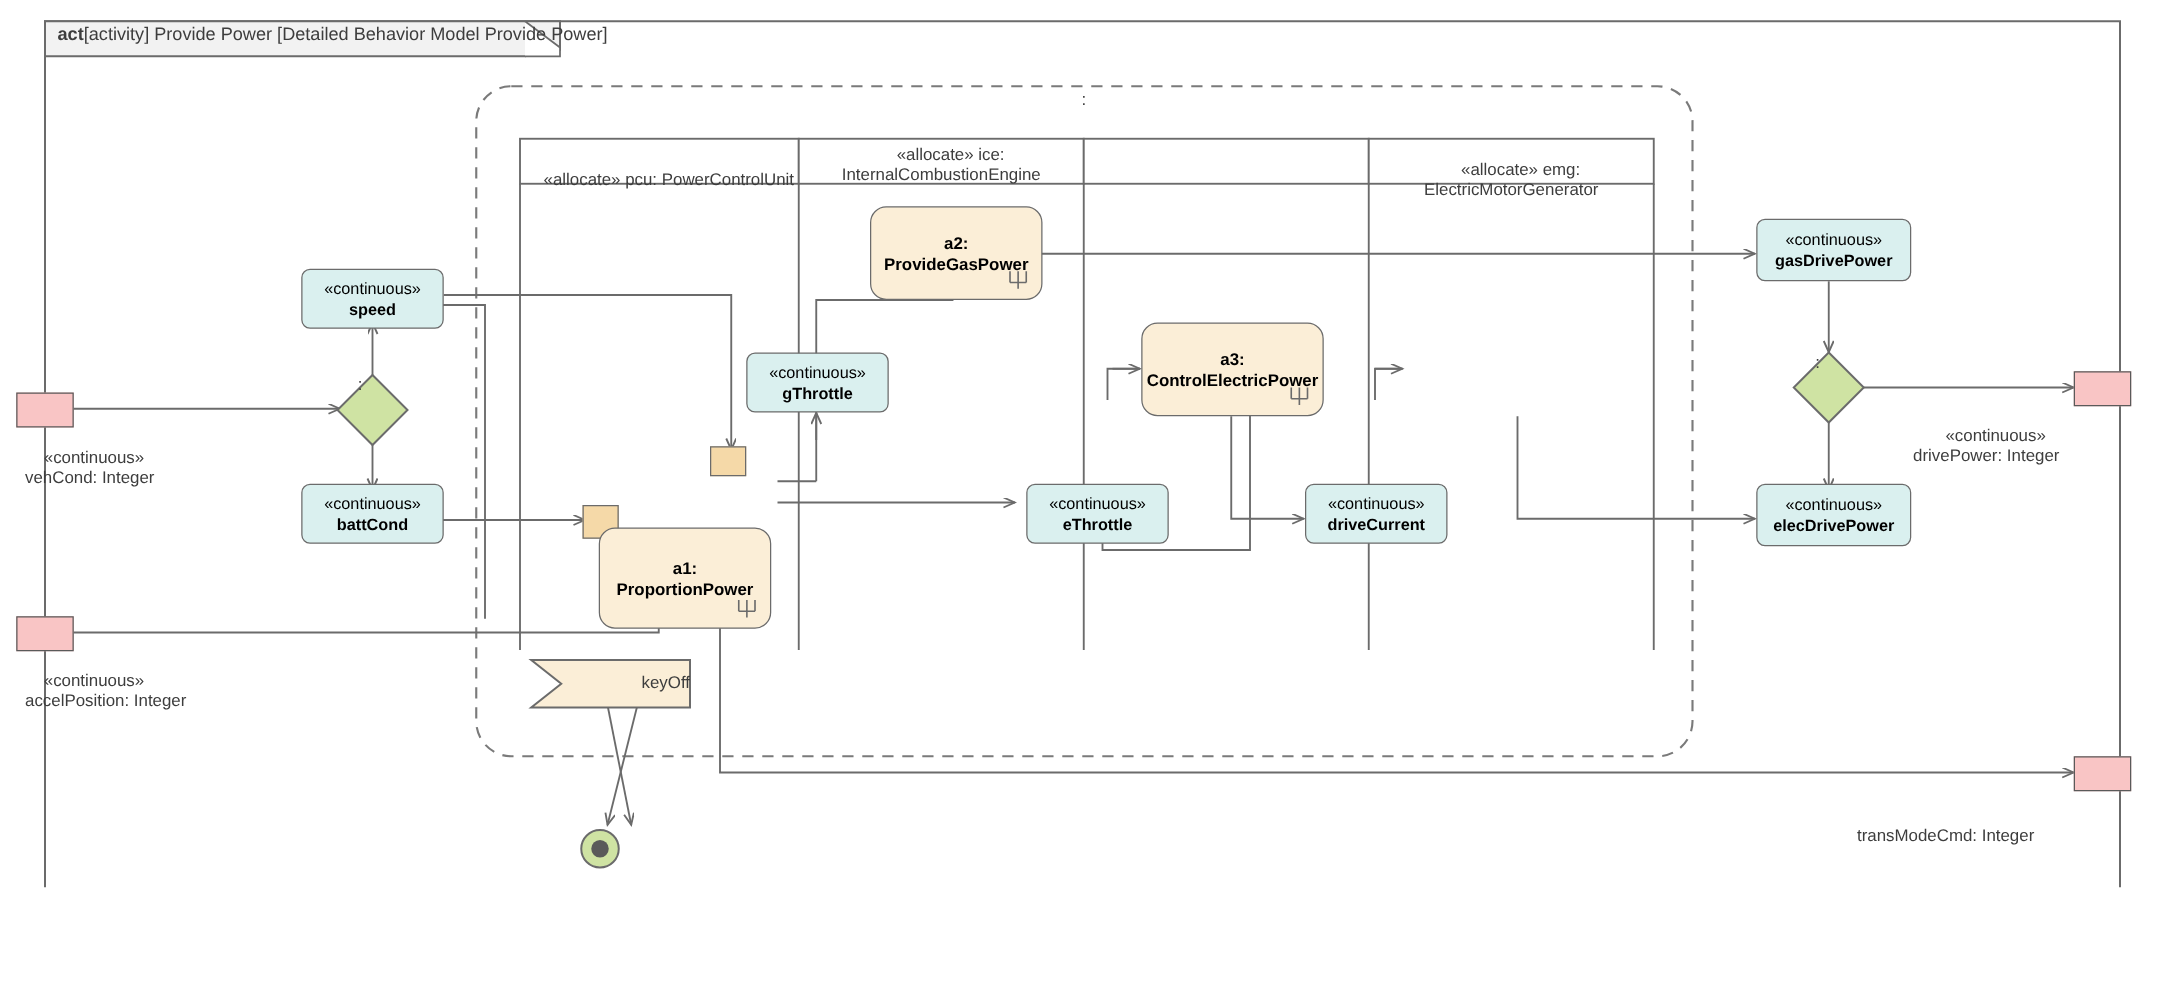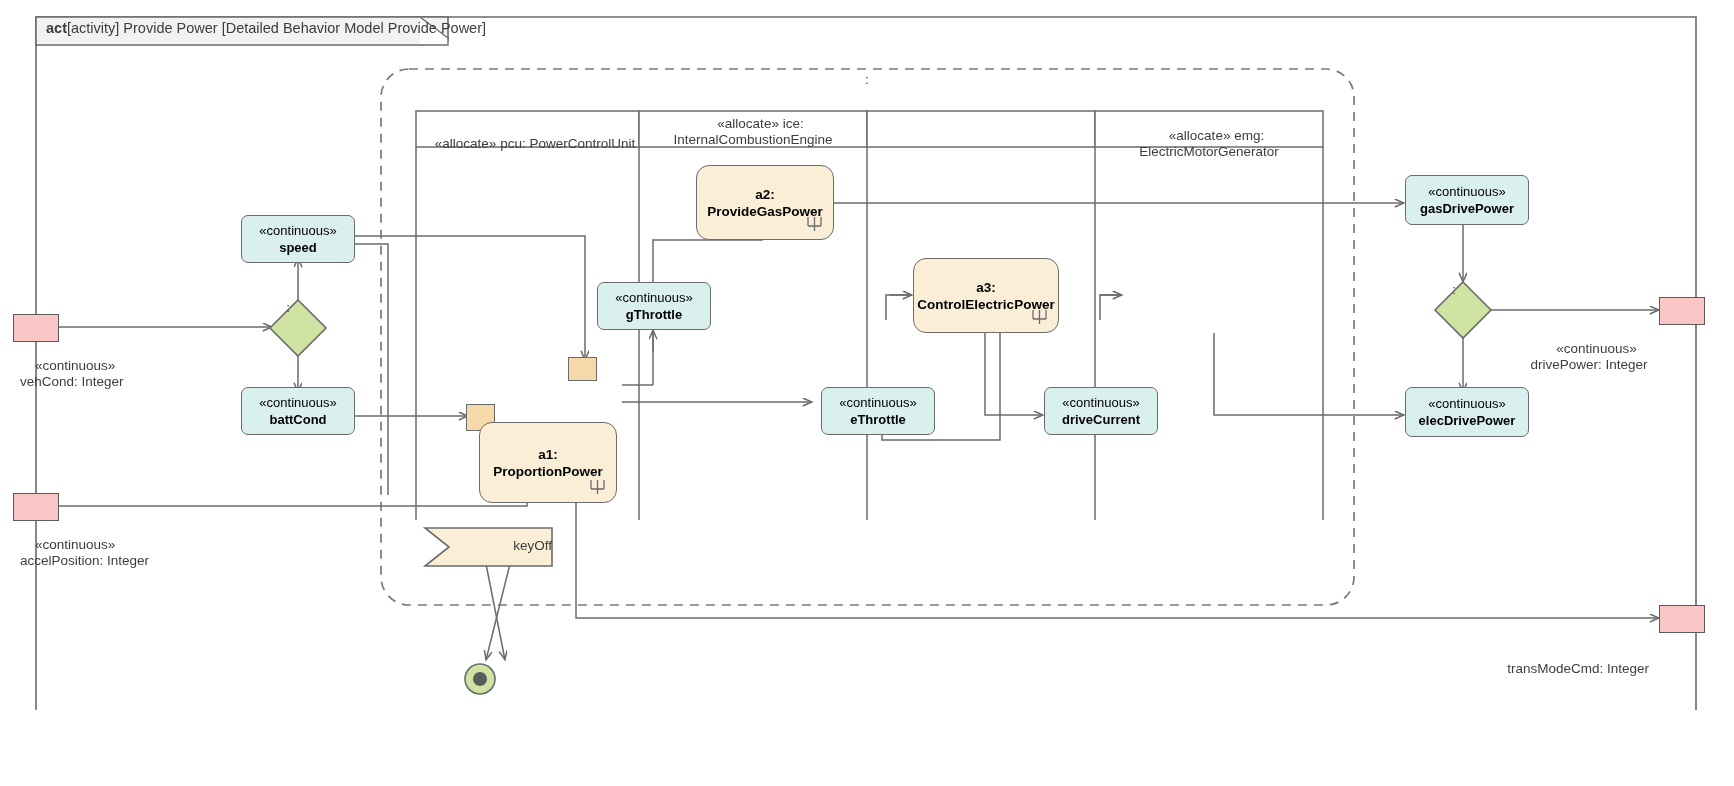--- a/index.html
+++ b/index.html
@@ -166,21 +166,21 @@
   <div class="lbl" style="left:20px;top:521px;width:220px;text-align:left;">
     <span>«continuous»</span><br><span>accelPosition: Integer</span>
   </div>
 
   <div class="param" style="left:1659px;top:297px;width:44px;height:26px;"></div>
   <div class="lbl" style="left:1489px;top:325px;width:200px;text-align:center;">
     <span>«continuous»</span><br><span>drivePower: Integer</span>
   </div>
 
   <div class="param" style="left:1659px;top:605px;width:44px;height:26px;"></div>
-  <div class="lbl" style="left:1449px;top:645px;width:200px;text-align:right;">
+  <div class="lbl" style="left:1449px;top:645px;width:200px;text-align:center;">
     <span>transModeCmd: Integer</span>
   </div>
 
   <div class="lbl" style="left:274px;top:300px;width:16px;text-align:right;">:</div>
   <div class="lbl" style="left:1440px;top:282px;width:16px;text-align:right;">:</div>
 
   <div class="node obj" style="left:241px;top:215px;width:114px;height:48px;">
     <div class="st">«continuous»</div>
     <div class="nm">speed</div>
   </div>

